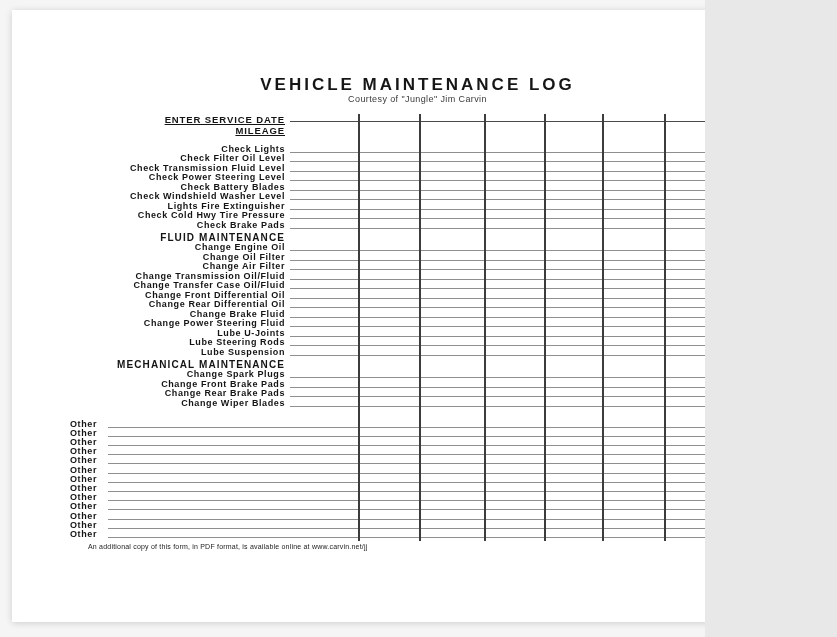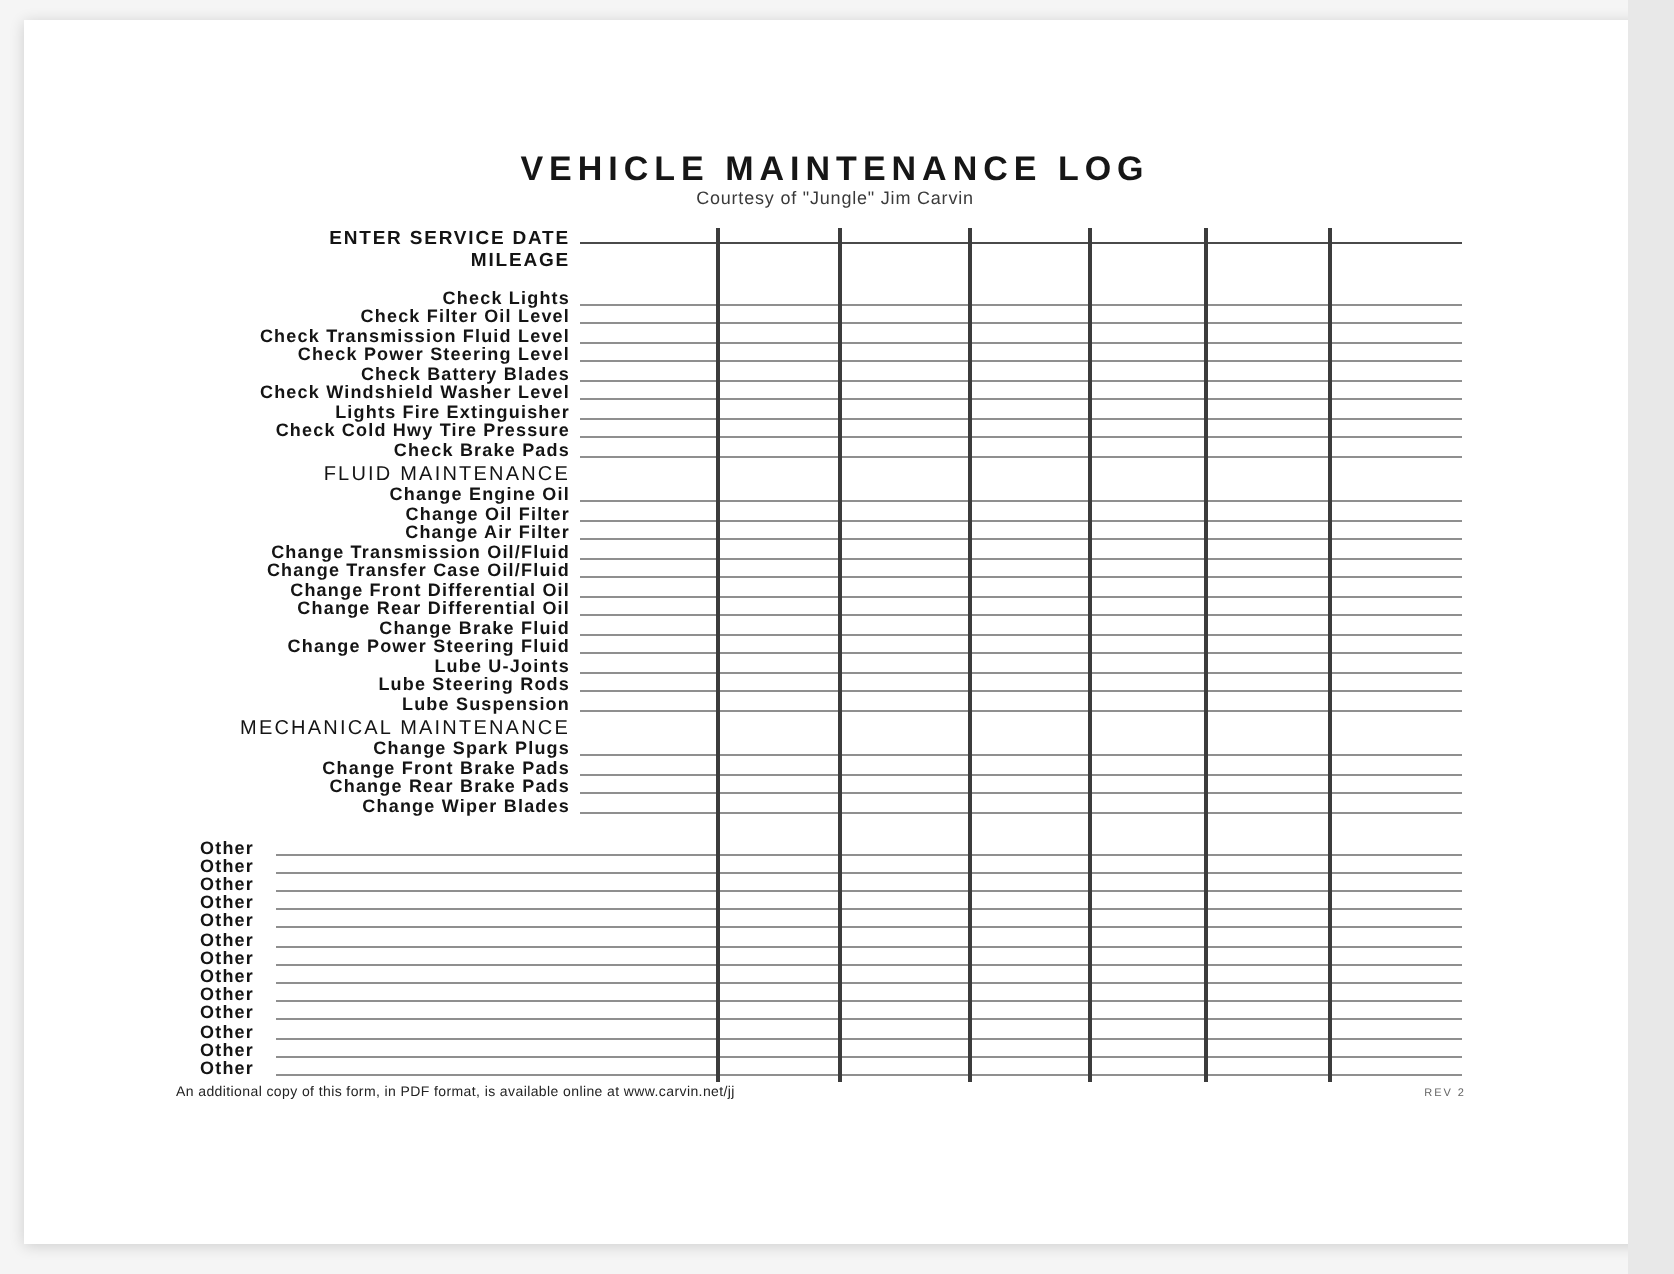--- a/index.html
+++ b/index.html
@@ -1,17 +1,17 @@
 <!DOCTYPE html>
 <html><head>
 <meta charset="utf-8">
 <style>
   html,body { margin:0; padding:0; background:#e8e8e8; }
   .canvas {
-    position:relative; width:814px; height:637px;
+    position:relative; width:705px; height:637px;
     background:#f5f5f5;
     font-family:"Liberation Sans", sans-serif;
     overflow:hidden;
   }
   .page {
     position:absolute; left:12px; top:10px; width:811px; height:612px;
     background:#ffffff;
     box-shadow:0 1px 7px rgba(0,0,0,0.16);
   }
   .title {
@@ -22,44 +22,44 @@
   .subtitle {
     position:absolute; top:84px; left:0; width:100%;
     text-align:center; font-size:9px; letter-spacing:0.4px; color:#3a3a3a;
   }
   .form { position:absolute; left:0; top:102px; right:0; }
 
   .hdr-row, .item-row, .other-row { display:flex; align-items:flex-end; }
   .hdr-row   { height:12px; }
   .mil-row   { height:11px; }
   .item-row  { height:9.5px; }
-  .other-row { height:9.2px; padding-left:88px; }
+  .other-row { height:9.2px; padding-left:58px; }
 
   .lbl {
     width:278px; box-sizing:border-box; text-align:right; padding-right:5px;
     font-size:9px; font-weight:bold; letter-spacing:0.6px;
     color:#141414; white-space:nowrap; line-height:1;
   }
-  .hdr-lbl { font-size:9.5px; letter-spacing:0.9px; }
+  .hdr-lbl { font-size:9.5px; letter-spacing:0.9px;text-decoration:underline; }
   .other-lbl {
     width:38px; font-size:9px; font-weight:bold; letter-spacing:0.6px;
     color:#141414; line-height:1; text-align:left;
   }
   .fill-line {
     flex:1; height:0; margin-right:92px; margin-bottom:1px;
     border-bottom:1px solid #8f8f8f;
   }
   .hdr-line { border-bottom:1.5px solid #4a4a4a; margin-bottom:2px; }
 
   .spacer-a { height:9px; }
   .spacer-b { height:12px; }
   .sec-head {
     height:13px; width:278px; box-sizing:border-box; padding-right:5px;
     display:flex; align-items:flex-end; justify-content:flex-end;
-    font-size:10px; font-weight:normal; letter-spacing:1.1px;
+    font-size:10px; font-weight:bold; letter-spacing:1.1px;
     color:#141414; white-space:nowrap; line-height:1;
   }
 
   .grid { position:absolute; left:0; top:104px; width:100%; height:427px; pointer-events:none; }
   .vline { position:absolute; top:0; width:2px; height:100%; background:#3c3c3c; }
 
   .footer-row {
     position:absolute; left:76px; right:90px; top:533px;
     display:flex; justify-content:space-between; align-items:flex-start;
     font-size:7px; letter-spacing:0.2px; color:#222222; line-height:1.2;

